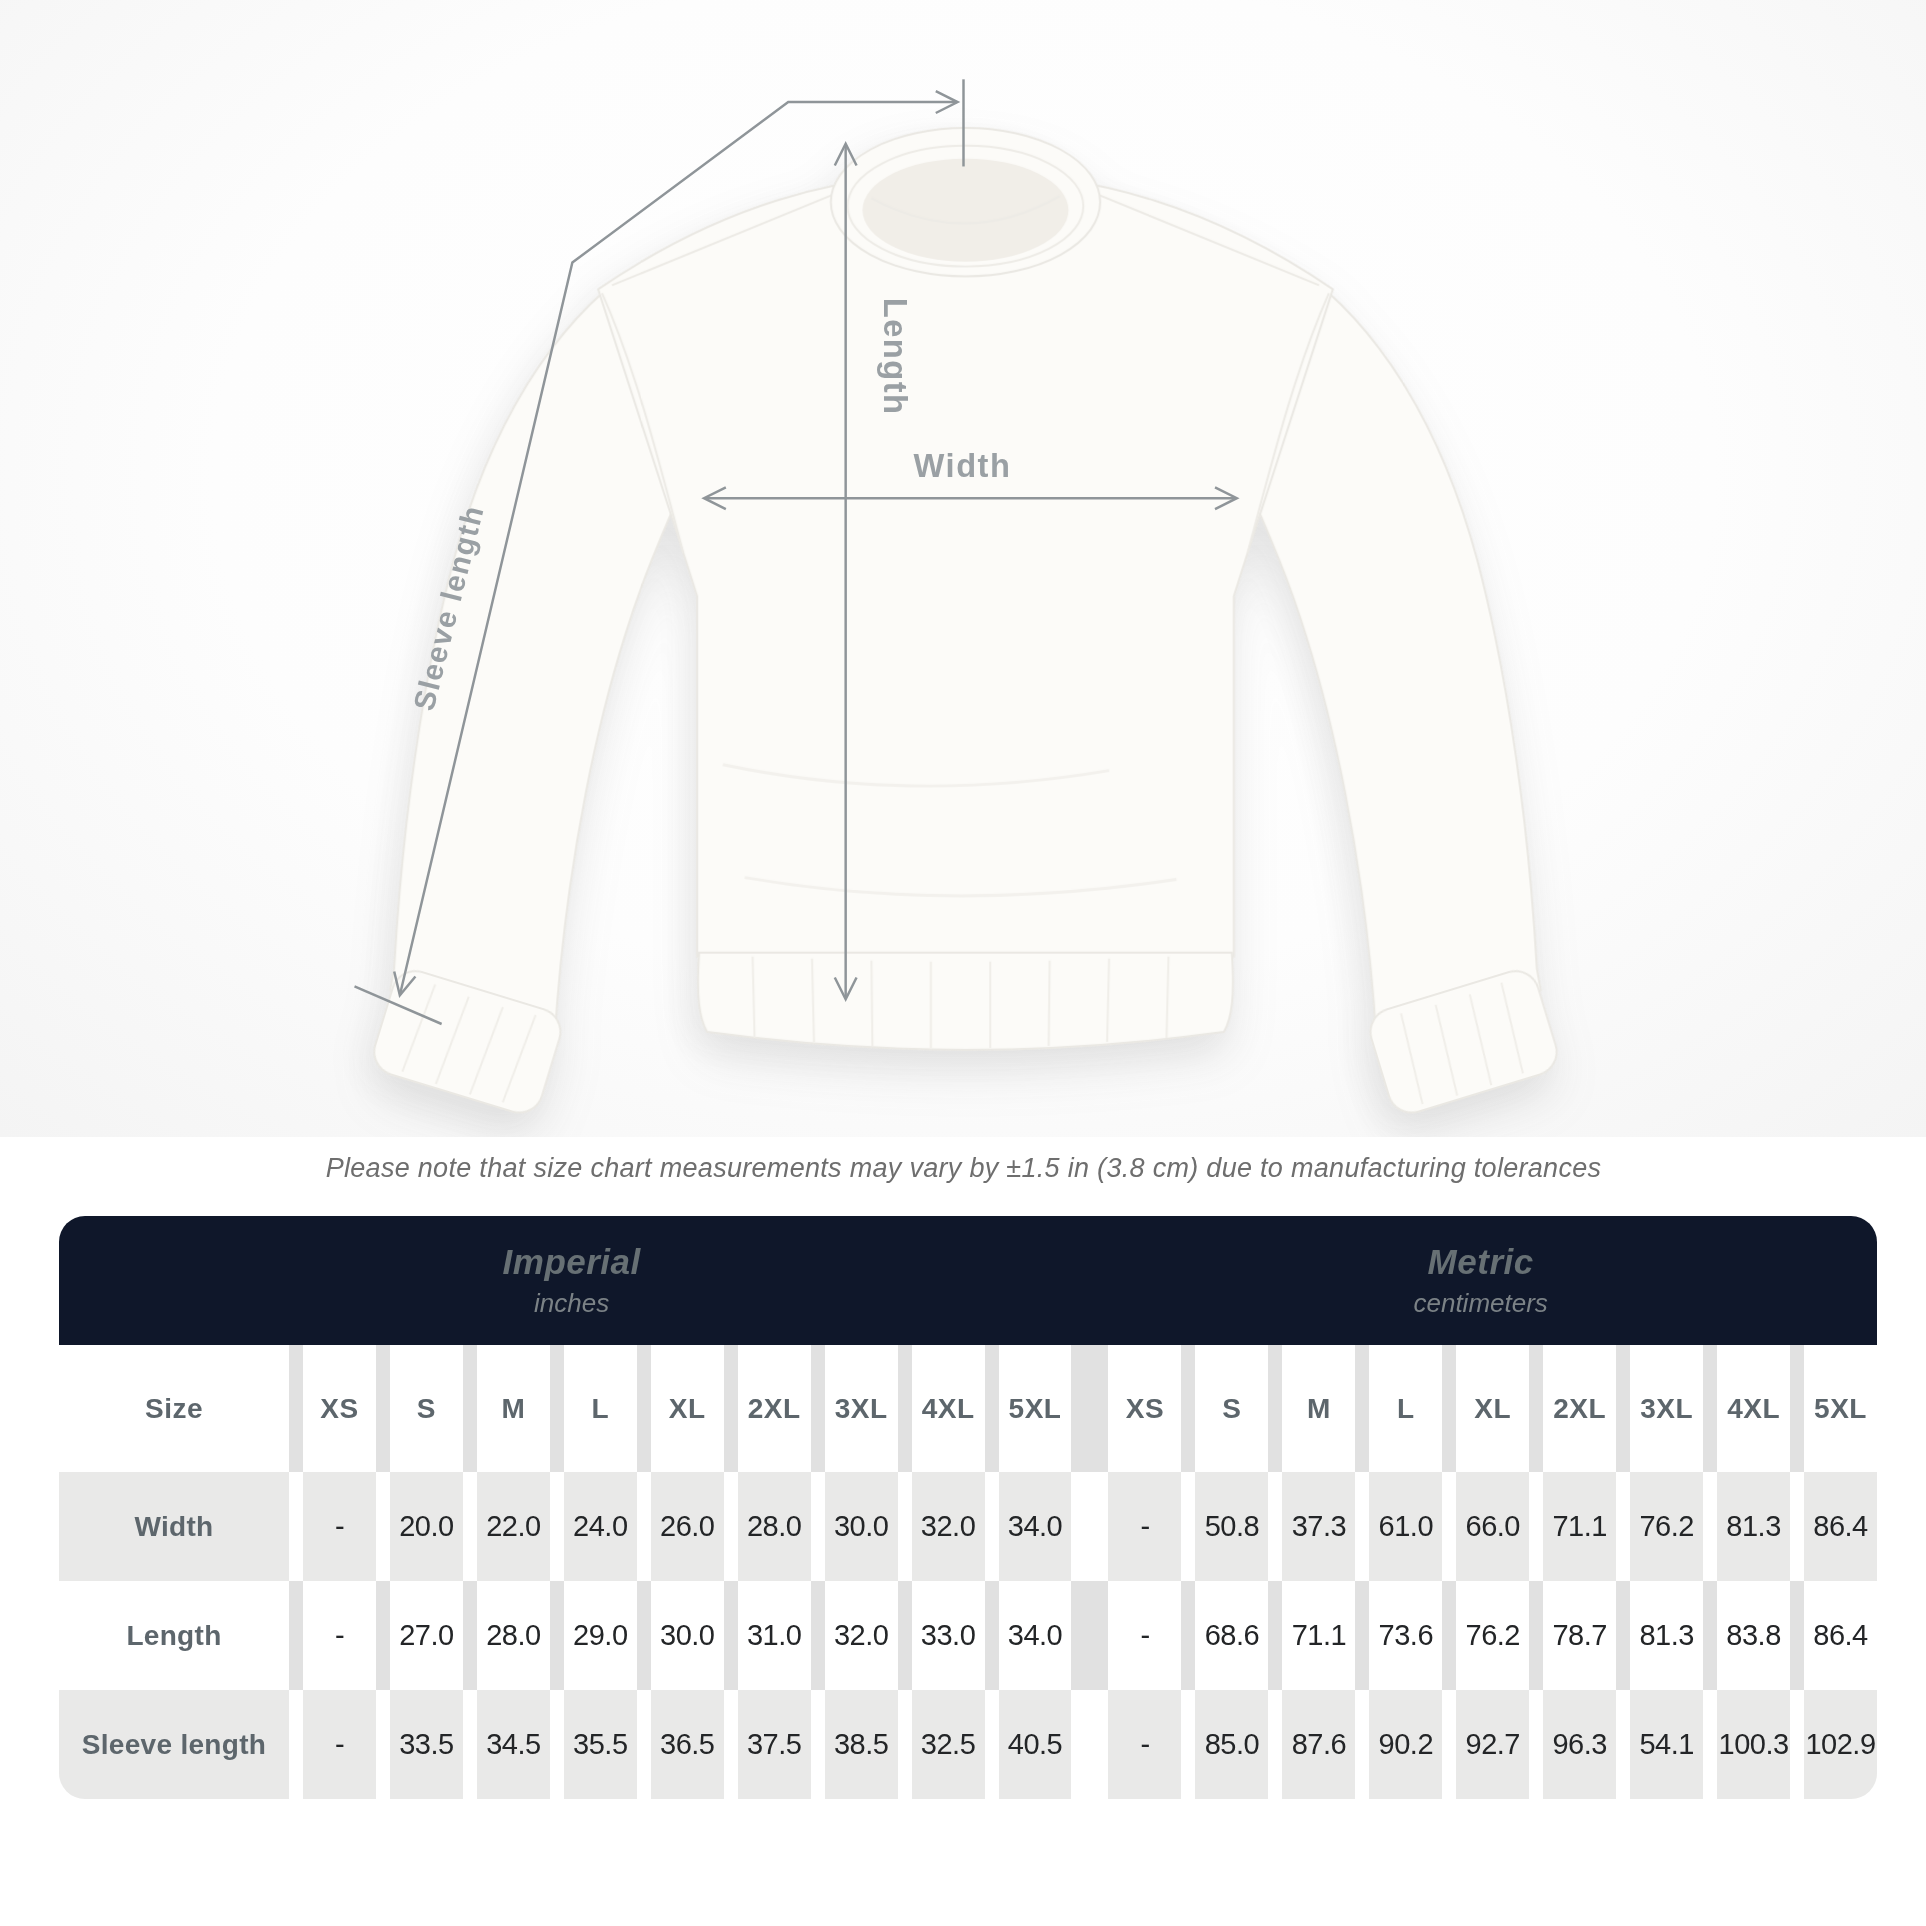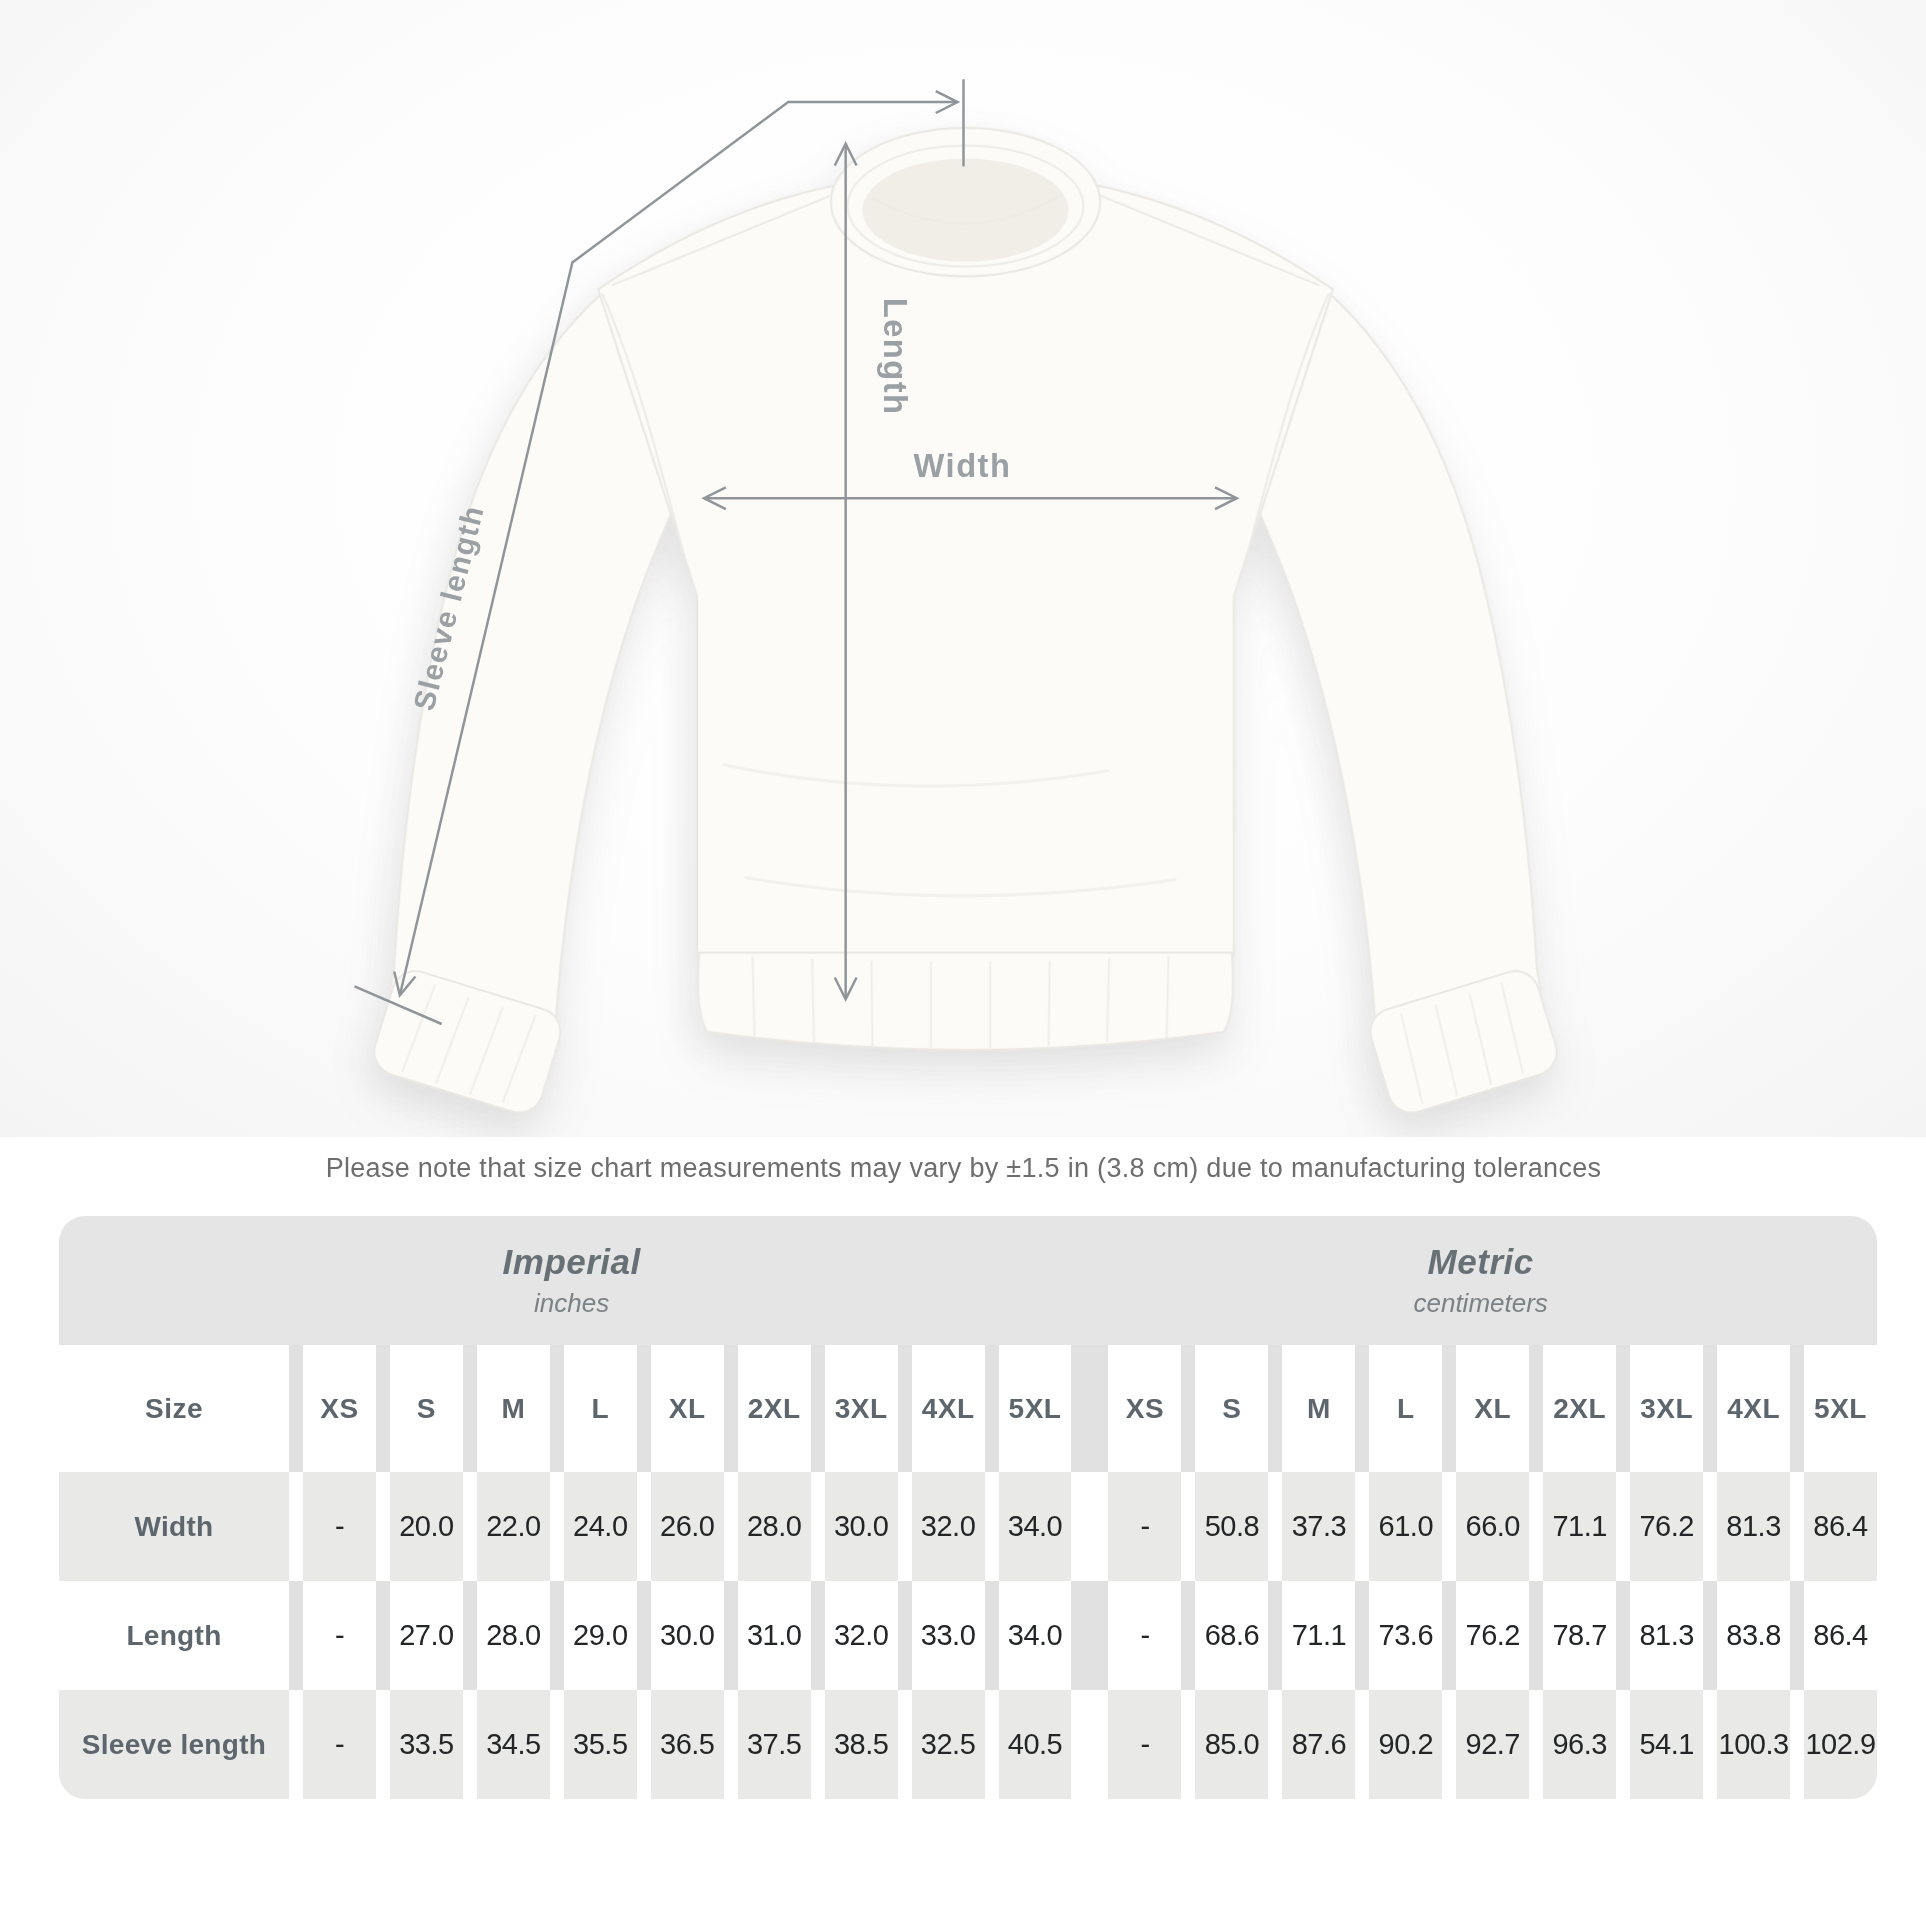--- a/index.html
+++ b/index.html
@@ -17,26 +17,26 @@
   .seam2{fill:none;stroke:#eeece7;stroke-width:2;}
   .rib{fill:none;stroke:#f0eee9;stroke-width:2;}
   .fold{fill:none;stroke:#f3f1ed;stroke-width:3;}
   .measure{fill:none;stroke:#8f9599;stroke-width:2.5;}
   .mlabel{fill:#9aa0a4;font-weight:bold;font-size:33px;letter-spacing:1.5px;}
   .mlabel.small{font-size:30px;}
 
   
   .page-title{margin:16px 0 0 0;text-align:center;font-size:47px;line-height:51px;
     font-weight:bold;color:#363636;letter-spacing:0.5px;}
-  .subtitle{margin:16px 0 16px 0;text-align:center;font-size:27px;
+  .subtitle{margin:16px 0 16px 0;text-align:center;font-style:italic;font-size:27px;
     color:#6e6e6e;letter-spacing:0.3px;}
 
   
   .size-table{width:1818px;margin:32px 0 0 59px;}
-  .band{display:flex;height:129px;background:#e5e5e5;border-radius:26px 26px 0 0;}
+  .band{display:flex;height:129px;background:#0f172a;border-radius:26px 26px 0 0;}
   .band-half{display:flex;flex-direction:column;align-items:center;justify-content:center;gap:6px;}
   .band-half.left{width:56.4%;}
   .band-half.right{width:43.6%;}
   .unit-title{font-size:35px;font-weight:bold;font-style:italic;color:#677074;letter-spacing:0.5px;}
   .unit-sub{font-size:26px;font-style:italic;color:#7b8286;}
 
   .trow{display:grid;grid-template-columns:230px repeat(9,1fr) 9px repeat(9,1fr);
     column-gap:14px;align-items:stretch;}
   .trow.white{background:#e1e1e1;}
   .trow.white .cell{background:#ffffff;}

